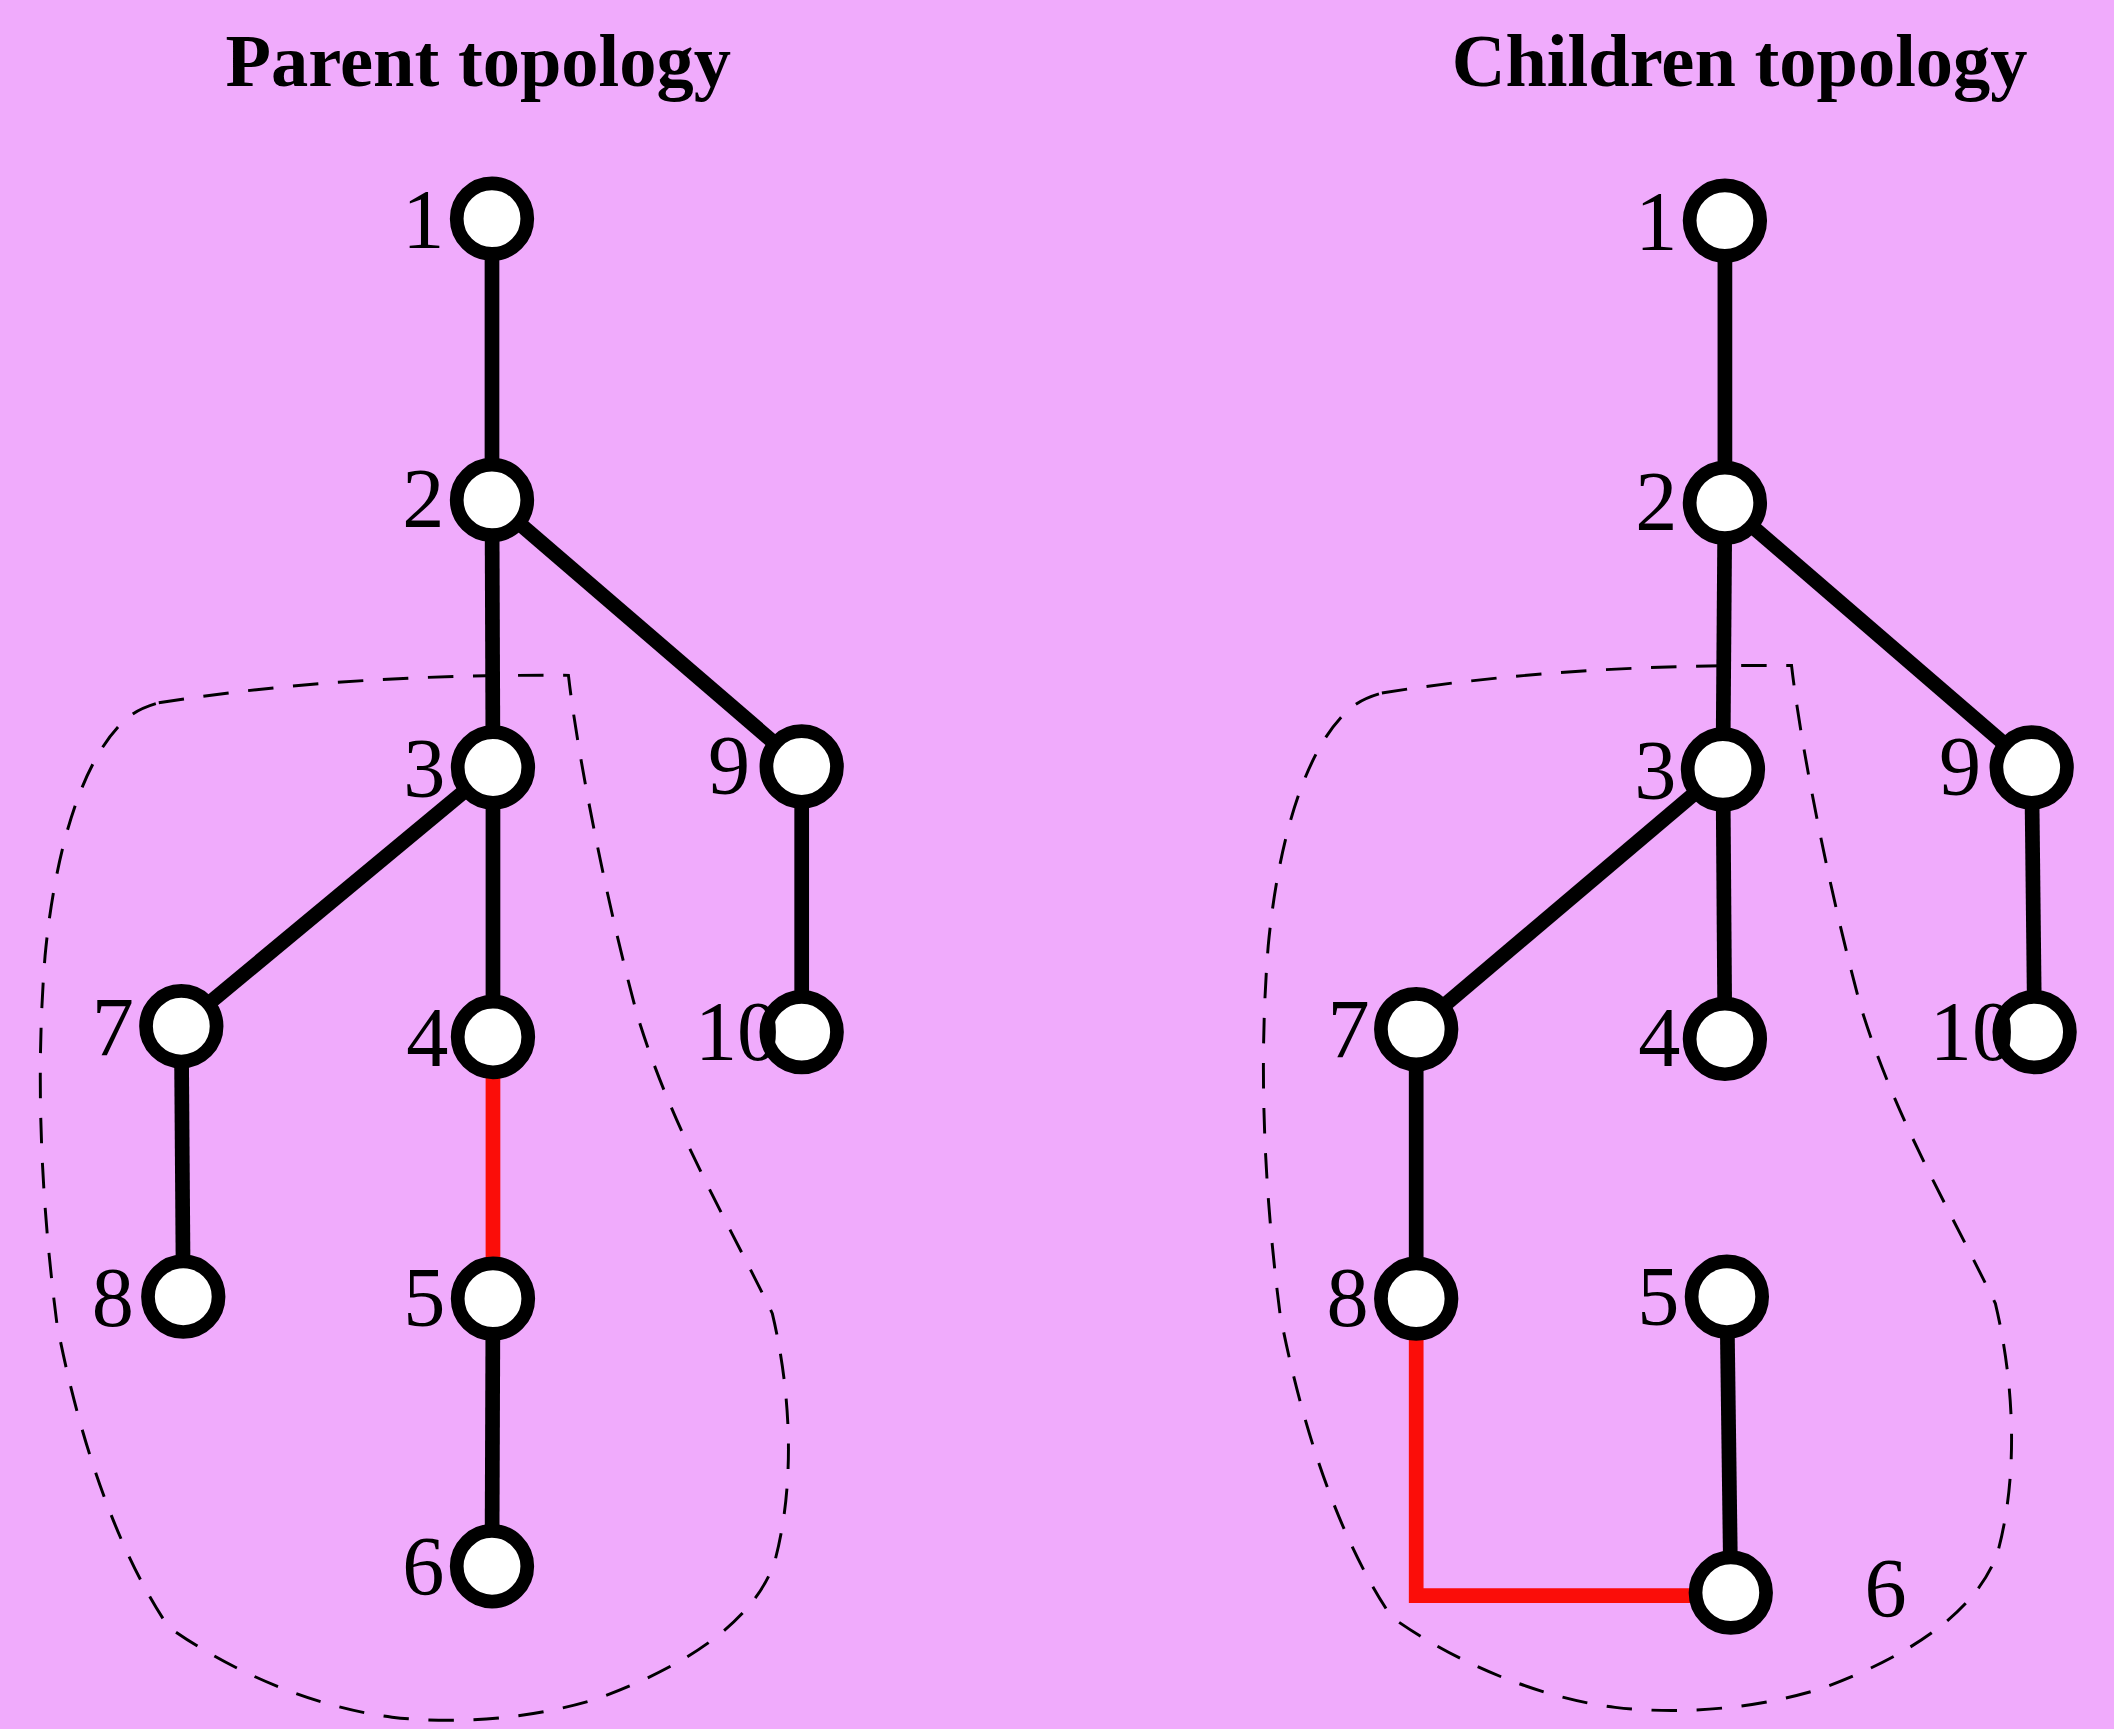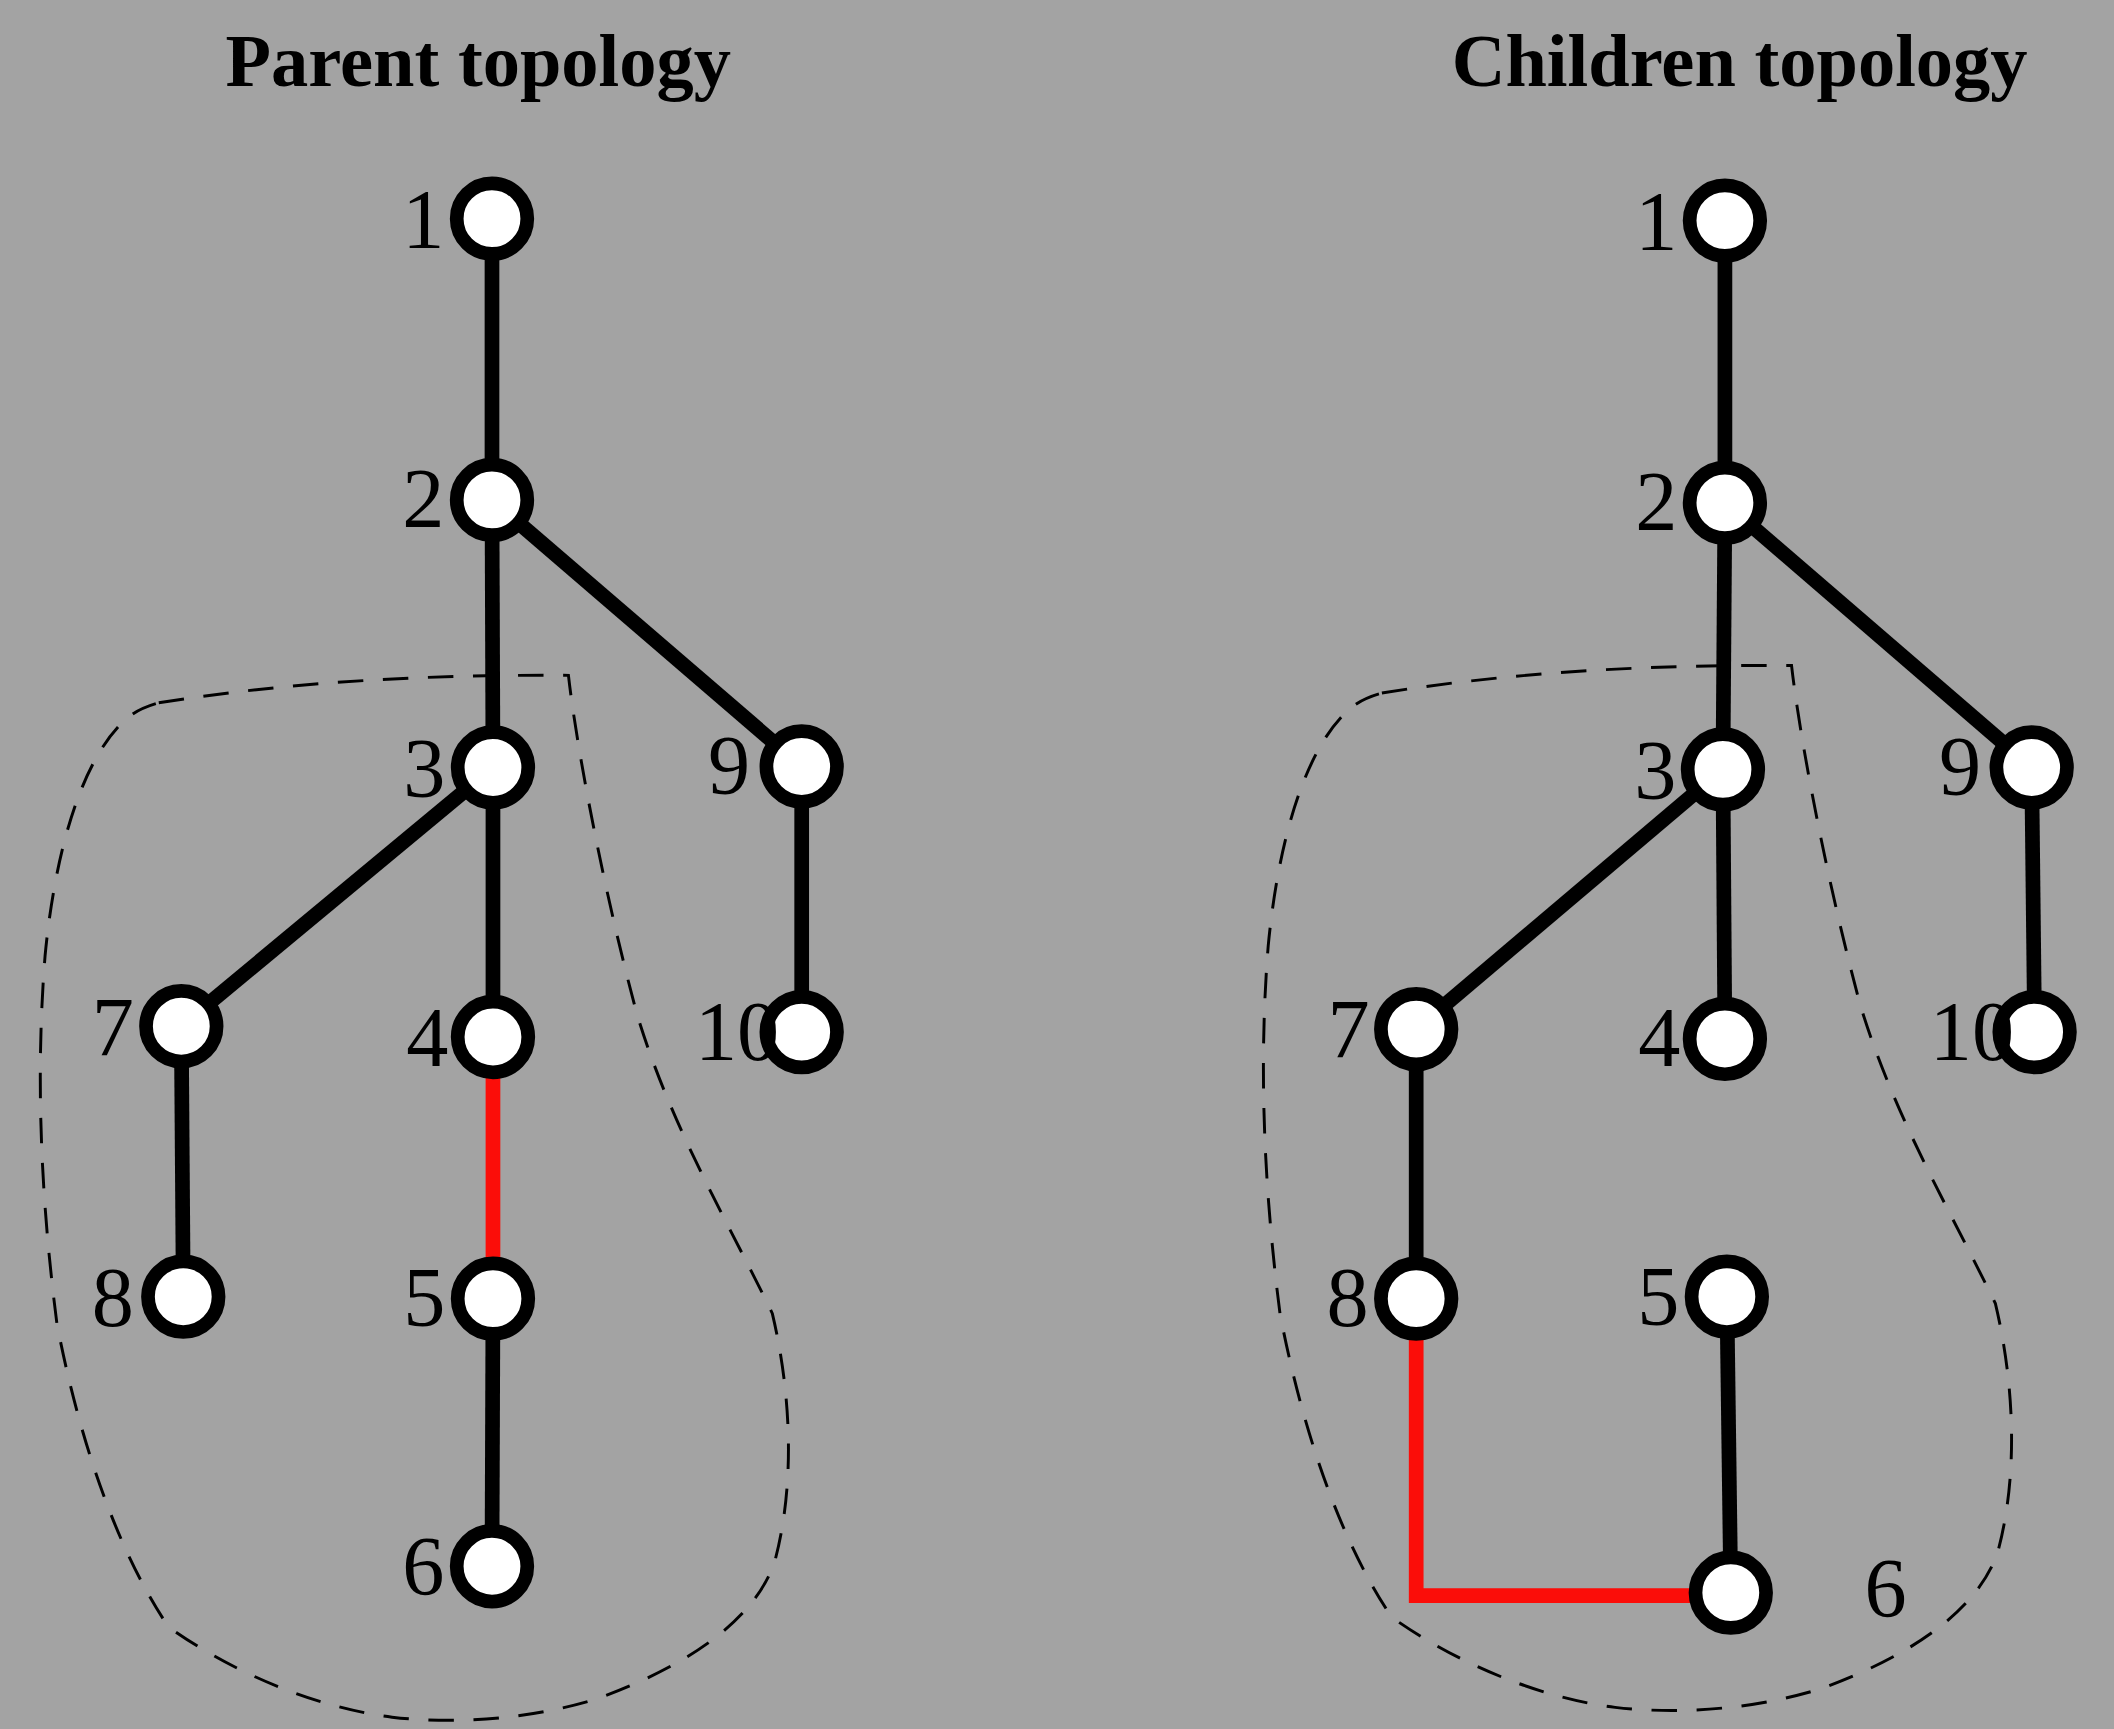--- a/index.html
+++ b/index.html
@@ -1,19 +1,19 @@
 <!DOCTYPE html>
 <html><head>
 <meta charset="utf-8">
 <style>
   html,body{margin:0;padding:0;background:#ffffff;}
   .stage{
     position:relative;
     width:2114px;height:1730px;
-    background:#a3a3a3;
+    background:#f0abfc;
     font-family:"Liberation Serif","DejaVu Serif",serif;
     overflow:hidden;
   }
   svg{display:block;}
   .fig-title{
     font-family:"Liberation Serif","DejaVu Serif",serif;
     font-size:76px;
     font-weight:700;
     fill:#000000;
     text-anchor:middle;

